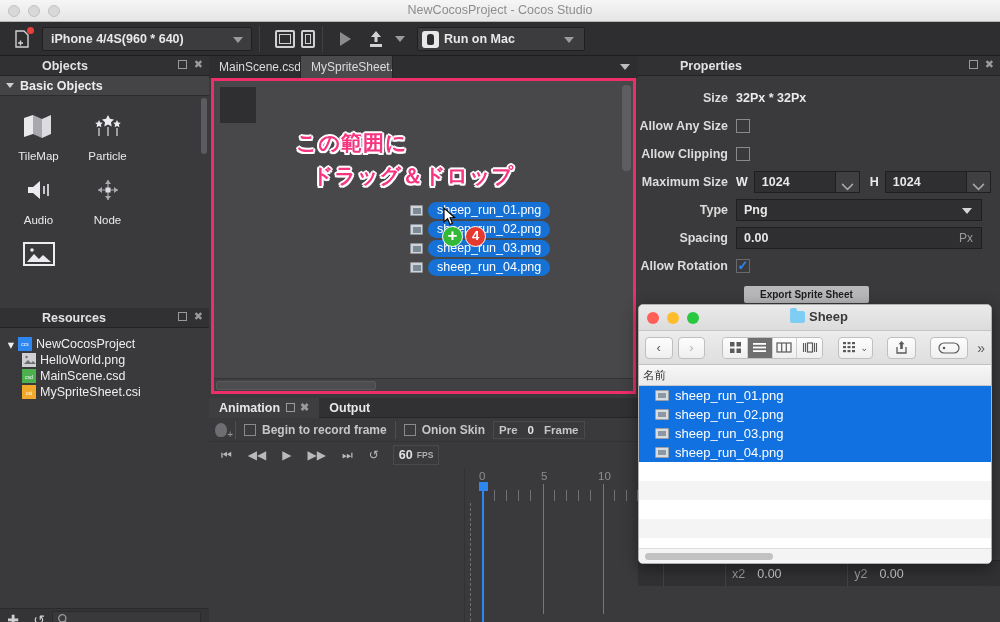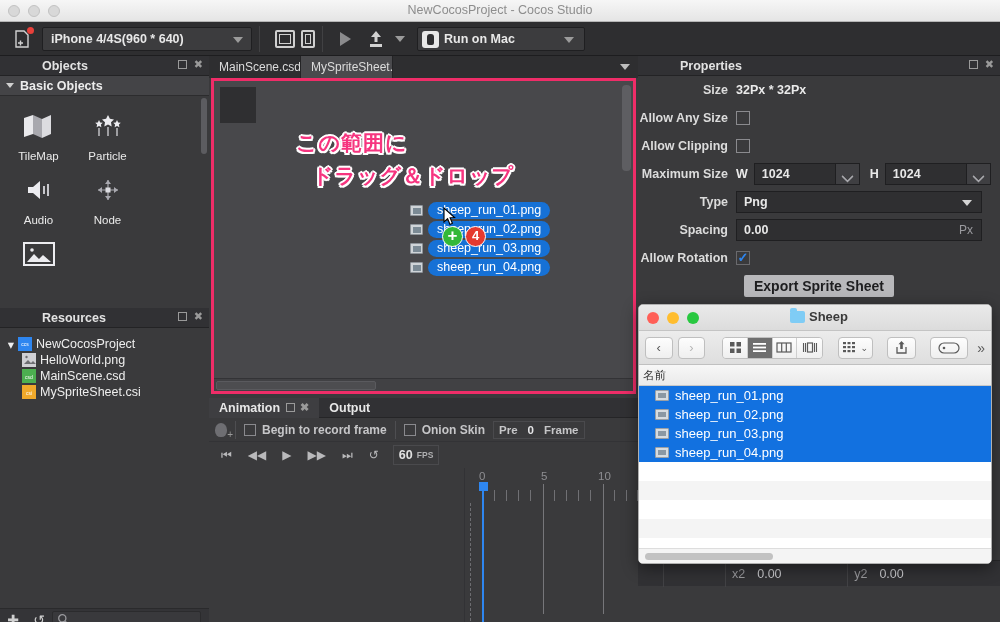--- a/index.html
+++ b/index.html
@@ -250,21 +250,21 @@
   .tl-major { position: absolute; top: 16px; width: 1px; background: #76767a; }
   .tl-tick { position: absolute; top: 22px; width: 1px; height: 11px; background: #707074; }
   .playhead-line { position: absolute; top: 14px; width: 2px; bottom: -120px; background: #2e86f0; }
   .playhead-knob { position: absolute; top: 14px; width: 9px; height: 9px; background: #2e86f0; }
   .tl-dots-col { position: absolute; left: 4px; top: 34px; width: 3px; bottom: 0;
     background-image: radial-gradient(#6d6d71 40%, transparent 41%);
     background-size: 3px 5px; }
 
   
   .right-col { position: absolute; left: 638px; top: 56px; width: 362px; height: 566px; background: #3a3a3c; }
-  .prop-body { position: absolute; left: 0; top: 12px; width: 362px; height: 226px; padding-top: 8px; }
+  .prop-body { position: absolute; left: 0; top: 20px; width: 362px; height: 226px; padding-top: 8px; }
   .prow { display: flex; align-items: center; height: 28px; }
   .plabel { width: 98px; text-align: right; padding-right: 8px; color: #dcdcdc; font-size: 12.5px; font-weight: bold; flex: none; }
   .pvalue { color: #eaeaea; font-size: 12.5px; font-weight: bold; }
   .pchk { width: 14px; height: 14px; border: 1px solid #8a8a8e; background: #3a3a3c; }
   .pchk.on { border-color: #6a6a6e; }
   .pchk.on::after { content:'✓'; color:#2e86f0; font-size:13px; line-height:12px; display:block; text-align:center; font-weight:bold; }
   .pfield {
     background: #2f2f31; border: 1px solid #1f1f21; height: 22px;
     display: flex; align-items: center; padding-left: 7px;
     color: #e8e8e8; font-size: 12.5px; font-weight: bold; position: relative;
@@ -278,21 +278,21 @@
     border-right: 2px solid #a8a8ac; border-bottom: 2px solid #a8a8ac; transform: rotate(45deg);
     border-radius: 1px;
   }
   .pcaret {
     position: absolute; right: 9px; top: 8px; width: 0; height: 0;
     border-left: 5px solid transparent; border-right: 5px solid transparent; border-top: 6px solid #d5d5d5;
   }
   .unit { position: absolute; right: 8px; color: #9a9a9e; font-size: 12px; font-weight: normal; }
   .export-btn {
     margin-left: 106px; background: #b8b8bb; color: #1d1d1f;
-    font-size: 14px; font-weight: bold; padding: 3px 10px; border-radius: 2px;
+    font-size: 10px; font-weight: bold; padding: 3px 16px; border-radius: 2px;
     display: inline-block;
   }
 
   
   .bottom-strip {
     position: absolute; left: 638px; top: 560px; width: 362px; height: 26px;
     background: #313134; border-top: 1px solid #262628;
     display: flex; align-items: center; font-size: 12.5px;
   }
   .bs-cell { height: 26px; display: flex; align-items: center; border-right: 1px solid #424245; }

